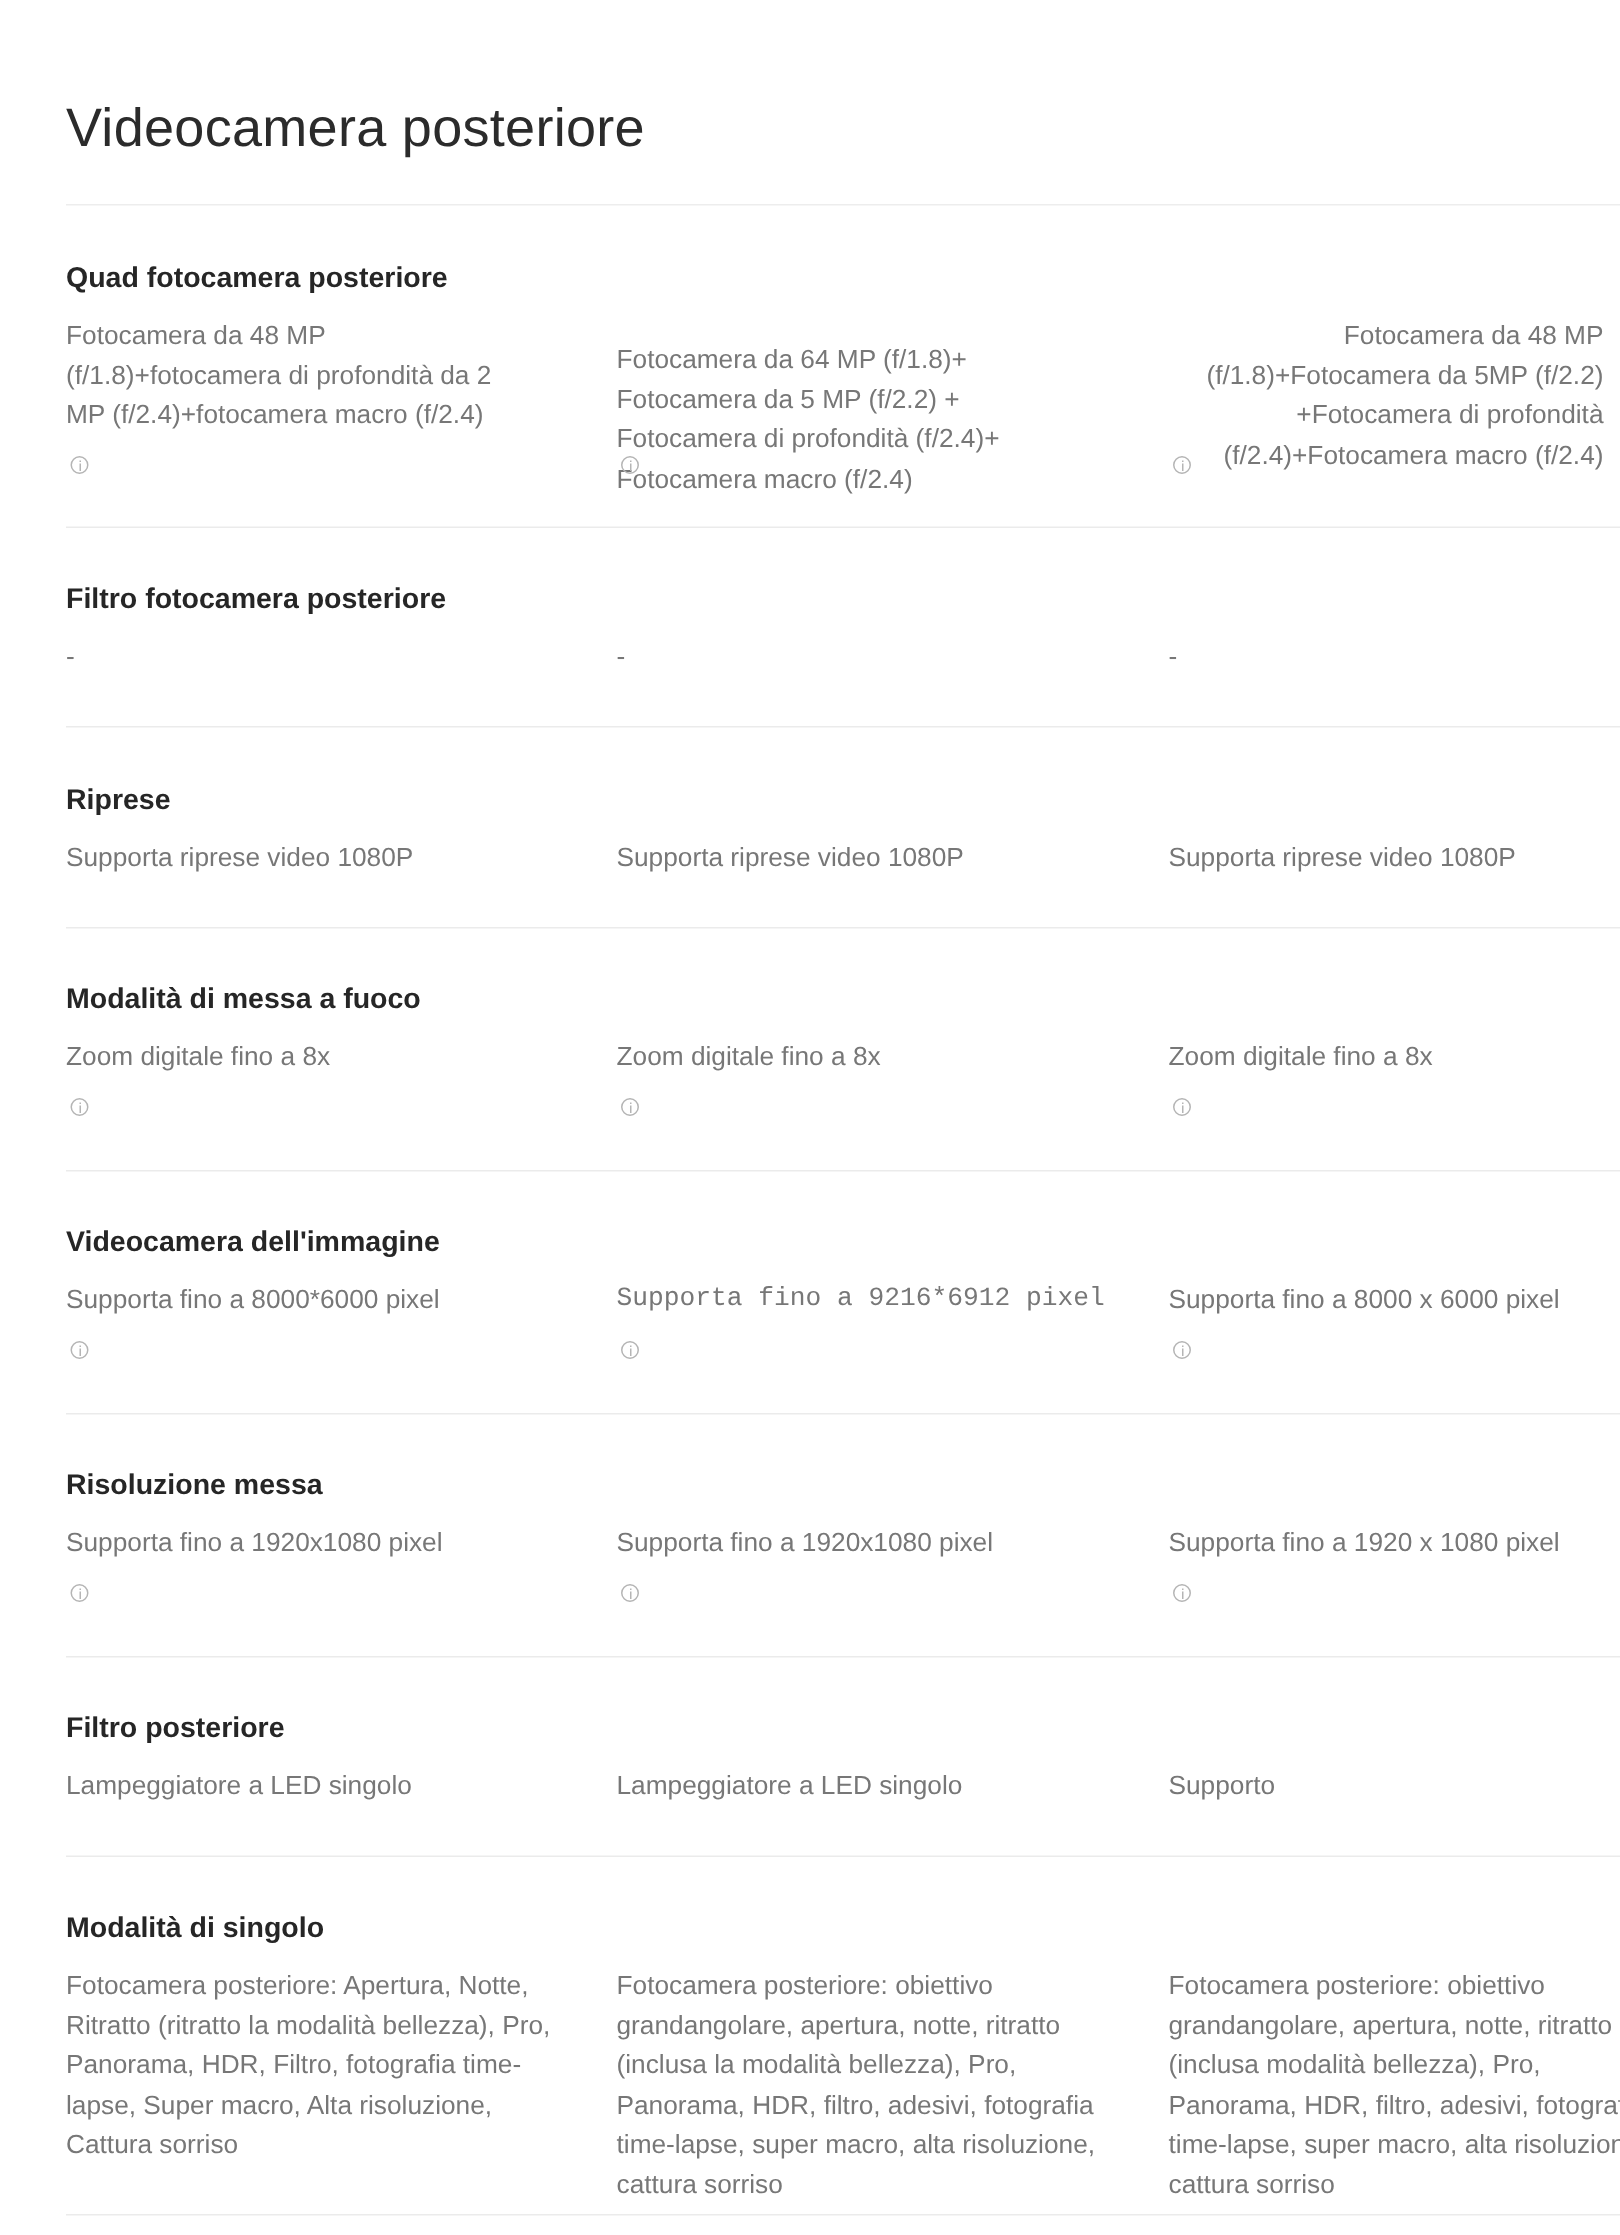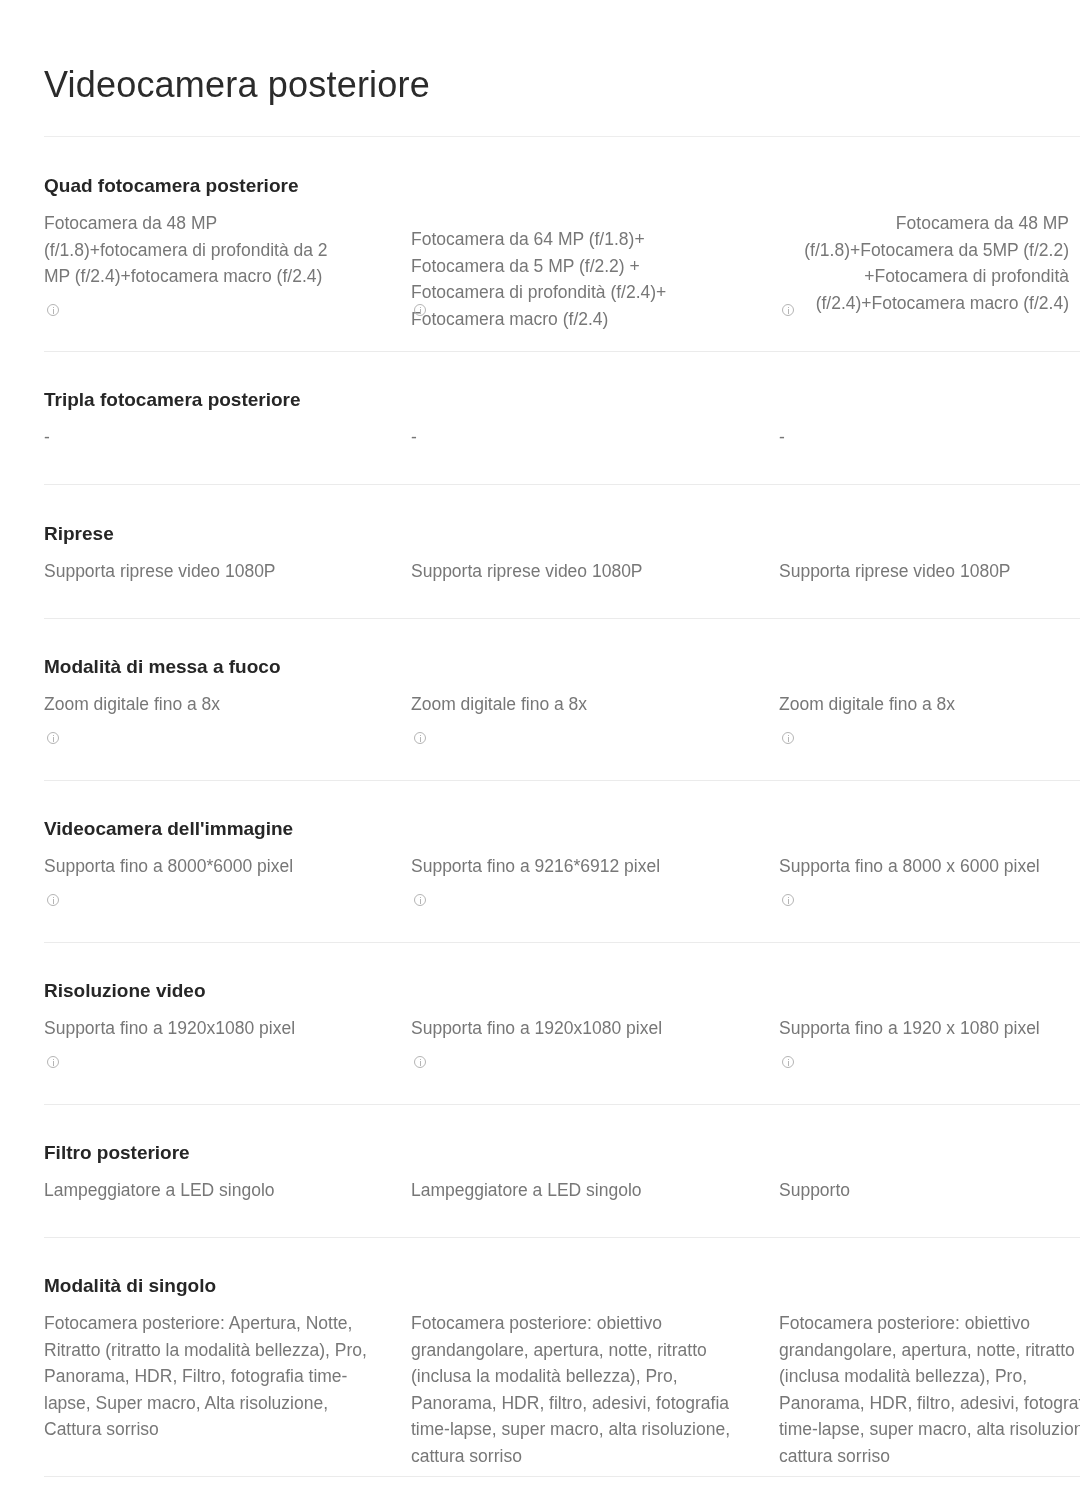--- a/index.html
+++ b/index.html
@@ -122,21 +122,21 @@
     <div class="col col-2" style="top:35px;">
       <div class="value" style="width:290px;text-align:right;">Fotocamera da 48 MP (f/1.8)+Fotocamera da 5MP (f/2.2) +Fotocamera di profondità (f/2.4)+Fotocamera macro (f/2.4)</div>
     </div>
     <span class="info-icon" style="left:3px; top:129px;"></span>
     <span class="info-icon" style="left:370px; top:129px;"></span>
     <span class="info-icon" style="left:738px; top:129px;"></span>
   </div>
   <div class="section-divider" style="top:351px;"></div>
 
   <div class="section" style="top:389px;">
-    <h2 class="section-title">Tripla fotocamera posteriore</h2>
+    <h2 class="section-title">Filtro fotocamera posteriore</h2>
     <div class="col col-0" style="top:35px;">
       <div class="value">-</div>
     </div>
     <div class="col col-1" style="top:35px;">
       <div class="value">-</div>
     </div>
     <div class="col col-2" style="top:35px;">
       <div class="value">-</div>
     </div>
   </div>
@@ -171,34 +171,34 @@
     <span class="info-icon" style="left:370px; top:76px;"></span>
     <span class="info-icon" style="left:738px; top:76px;"></span>
   </div>
   <div class="section-divider" style="top:780px;"></div>
 
   <div class="section" style="top:818px;">
     <h2 class="section-title">Videocamera dell'immagine</h2>
     <div class="col col-0" style="top:35px;">
       <div class="value">Supporta fino a 8000*6000 pixel</div>
     </div>
-    <div class="col col-1" style="top:35px;">
+    <div class="col col-1" style="top:35px;font-family:Liberation Mono, monospace;">
       <div class="value">Supporta fino a 9216*6912 pixel</div>
     </div>
     <div class="col col-2" style="top:35px;">
       <div class="value" style="width:340px;">Supporta fino a 8000 x 6000 pixel</div>
     </div>
     <span class="info-icon" style="left:3px; top:76px;"></span>
     <span class="info-icon" style="left:370px; top:76px;"></span>
     <span class="info-icon" style="left:738px; top:76px;"></span>
   </div>
   <div class="section-divider" style="top:942px;"></div>
 
   <div class="section" style="top:980px;">
-    <h2 class="section-title">Risoluzione video</h2>
+    <h2 class="section-title">Risoluzione messa</h2>
     <div class="col col-0" style="top:35px;">
       <div class="value">Supporta fino a 1920x1080 pixel</div>
     </div>
     <div class="col col-1" style="top:35px;">
       <div class="value">Supporta fino a 1920x1080 pixel</div>
     </div>
     <div class="col col-2" style="top:35px;">
       <div class="value" style="width:340px;">Supporta fino a 1920 x 1080 pixel</div>
     </div>
     <span class="info-icon" style="left:3px; top:76px;"></span>

